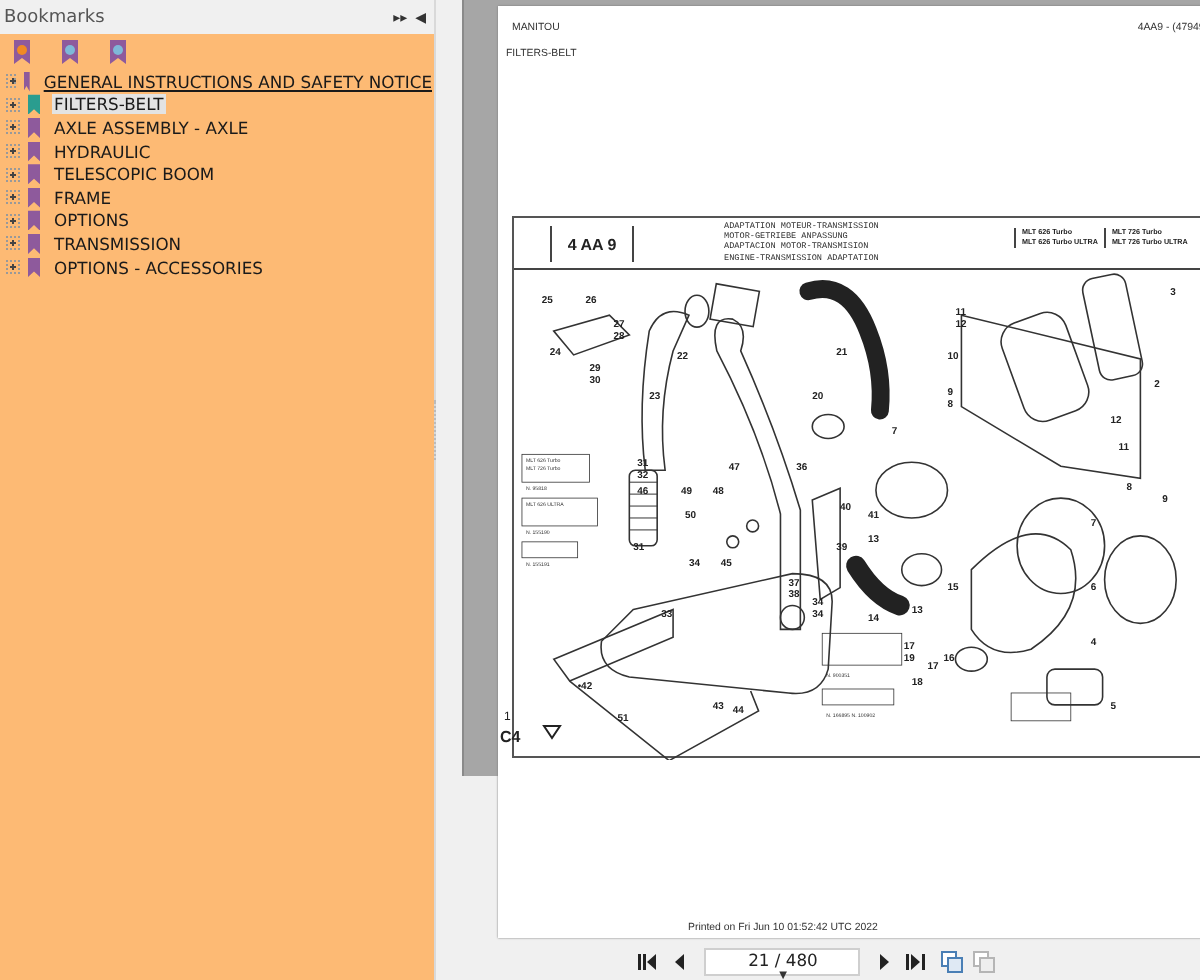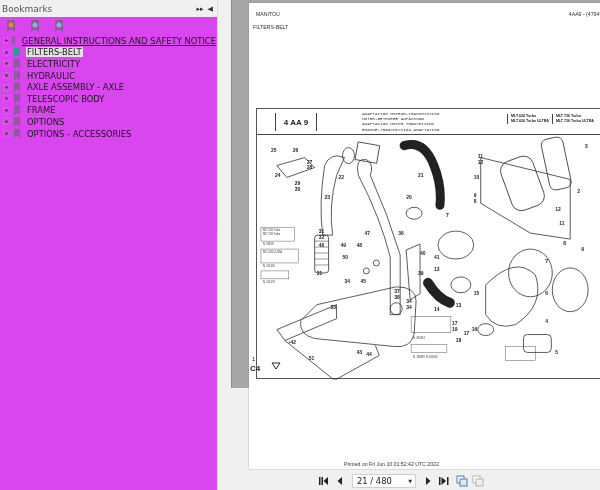--- a/index.html
+++ b/index.html
@@ -1,20 +1,20 @@
 <!DOCTYPE html>
 <html><head>
 <meta charset="utf-8">
 <style>
   * { box-sizing: border-box; margin: 0; padding: 0; }
   html, body { width: 600px; height: 490px; overflow: hidden; background: #f0f0f0; font-family: "DejaVu Sans", sans-serif; }
   #app { position: relative; width: 600px; height: 490px; }
 
   
-  #sidebar { position: absolute; left: 0; top: 0; width: 218px; height: 490px; background: #d946ef; border-right: 1px solid #d9d9d9; }
+  #sidebar { position: absolute; left: 0; top: 0; width: 218px; height: 490px; background: #fdba74; border-right: 1px solid #d9d9d9; }
   #sb-header { height: 17px; background: #f0f0f0; display: flex; align-items: center; justify-content: space-between; padding: 0 4px 0 2px; font-size: 9px; color: #555; }
   #sb-header .ctrls { display: flex; gap: 4px; font-size: 7px; color: #333; }
   #sb-toolbar { height: 18px; display: flex; align-items: center; gap: 14px; padding-left: 6px; }
   .tb-icon { width: 10px; height: 12px; position: relative; }
   .tb-icon svg { display: block; }
   #bm-list { list-style: none; padding-top: 0; }
   .bm-item { height: 11.6px; display: flex; align-items: center; font-size: 8.4px; color: #1a1a1a; white-space: nowrap; }
   .bm-plus { width: 7px; height: 7px; margin-left: 3px; margin-right: 4px; position: relative; border: 1px dotted #999; }
   .bm-plus::before { content: ""; position: absolute; left: 1px; top: 2px; width: 3px; height: 1px; background: #444; }
   .bm-plus::after { content: ""; position: absolute; left: 2px; top: 1px; width: 1px; height: 3px; background: #444; }
@@ -38,21 +38,21 @@
   #drawing { position: absolute; left: 0; top: 26px; width: 100%; height: 245px; }
   #frame-tag { position: absolute; left: -7px; bottom: 4px; font-size: 8px; font-weight: bold; line-height: 10px; color: #222; font-family: "Liberation Sans", sans-serif; }
   #frame-tag .n { font-size: 6px; font-weight: normal; display: block; padding-left: 2px; }
   #diamond { position: absolute; left: 22px; top: 359px; }
   #printed { position: absolute; left: 95px; top: 458px; font-size: 5.2px; color: #333; font-family: "Liberation Sans", sans-serif; }
   #pgnum { position: absolute; right: 6px; top: 458px; font-size: 5.2px; color: #333; font-family: "Liberation Sans", sans-serif; }
 
   
   #navbar { position: absolute; left: 218px; top: 472px; width: 382px; height: 18px; background: #f0f0f0; display: flex; align-items: center; }
   .nav-btn { width: 12px; height: 12px; display: flex; align-items: center; justify-content: center; }
-  #page-field { width: 64px; height: 14px; background: #fff; border: 1px solid #cfcfcf; display: flex; align-items: center; justify-content: space-between; padding: 0 3px 0 4px; font-size: 8.4px; color: #222; margin: 0 6px 0 6px; }
+  #page-field { width: 78px; height: 14px; background: #fff; border: 1px solid #cfcfcf; display: flex; align-items: center; justify-content: space-between; padding: 0 3px 0 4px; font-size: 8.4px; color: #222; margin: 0 6px 0 6px; flex-direction: column; }
   #page-field .dd { font-size: 5px; color: #333; }
 </style>
 </head>
 <body>
 
 <div id="app">
 
   <div id="sidebar">
     <div id="sb-header">
       <span>Bookmarks</span>
@@ -88,46 +88,46 @@
           <span class="bm-label underlined">GENERAL INSTRUCTIONS AND SAFETY NOTICE</span>
         </li>
       <li class="bm-item selected">
           <span class="bm-plus"></span>
           <span class="bm-flag teal"></span>
           <span class="bm-label">FILTERS-BELT</span>
         </li>
       <li class="bm-item">
           <span class="bm-plus"></span>
           <span class="bm-flag"></span>
-          <span class="bm-label">ELECTRICITY</span>
+          <span class="bm-label">AXLE ASSEMBLY - AXLE</span>
         </li>
       <li class="bm-item">
           <span class="bm-plus"></span>
           <span class="bm-flag"></span>
           <span class="bm-label">HYDRAULIC</span>
         </li>
       <li class="bm-item">
           <span class="bm-plus"></span>
           <span class="bm-flag"></span>
-          <span class="bm-label">AXLE ASSEMBLY - AXLE</span>
-        </li>
-      <li class="bm-item">
-          <span class="bm-plus"></span>
-          <span class="bm-flag"></span>
-          <span class="bm-label">TELESCOPIC BODY</span>
+          <span class="bm-label">TELESCOPIC BOOM</span>
         </li>
       <li class="bm-item">
           <span class="bm-plus"></span>
           <span class="bm-flag"></span>
           <span class="bm-label">FRAME</span>
         </li>
       <li class="bm-item">
           <span class="bm-plus"></span>
           <span class="bm-flag"></span>
           <span class="bm-label">OPTIONS</span>
+        </li>
+      <li class="bm-item">
+          <span class="bm-plus"></span>
+          <span class="bm-flag"></span>
+          <span class="bm-label">TRANSMISSION</span>
         </li>
       <li class="bm-item">
           <span class="bm-plus"></span>
           <span class="bm-flag"></span>
           <span class="bm-label">OPTIONS - ACCESSORIES</span>
         </li>
     </ul>
     <div id="sb-resizer"></div>
   </div>
 

